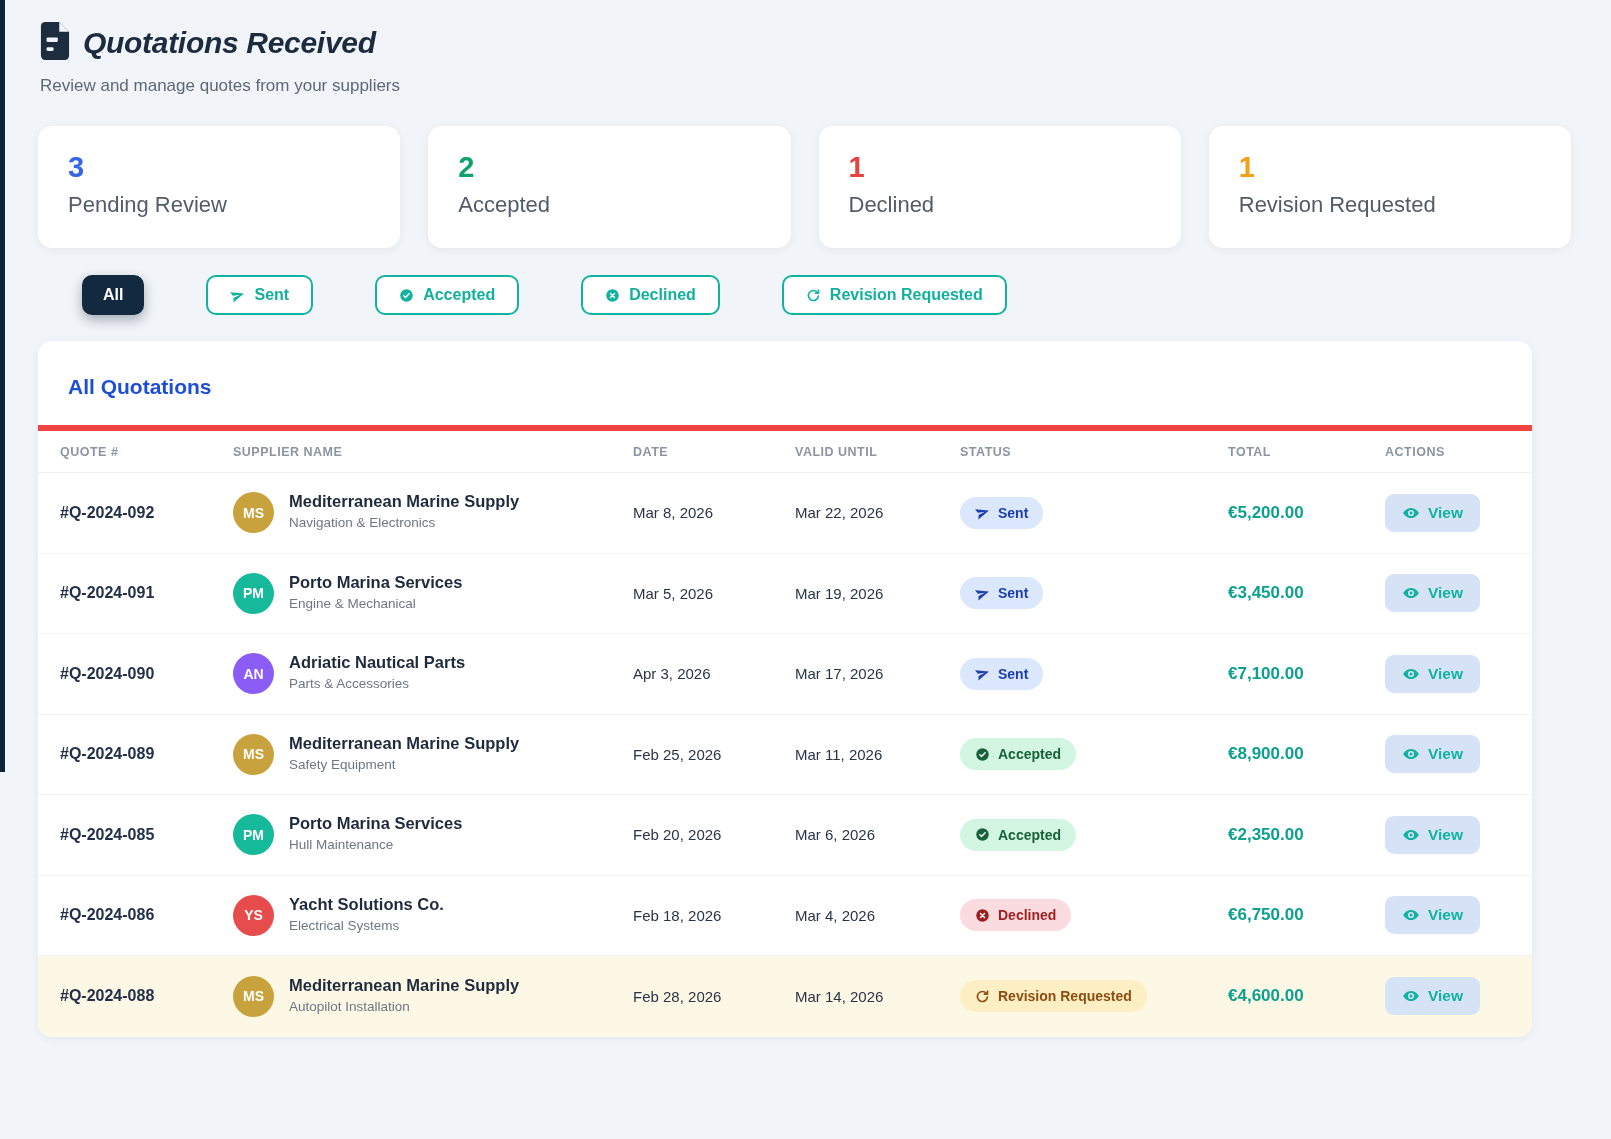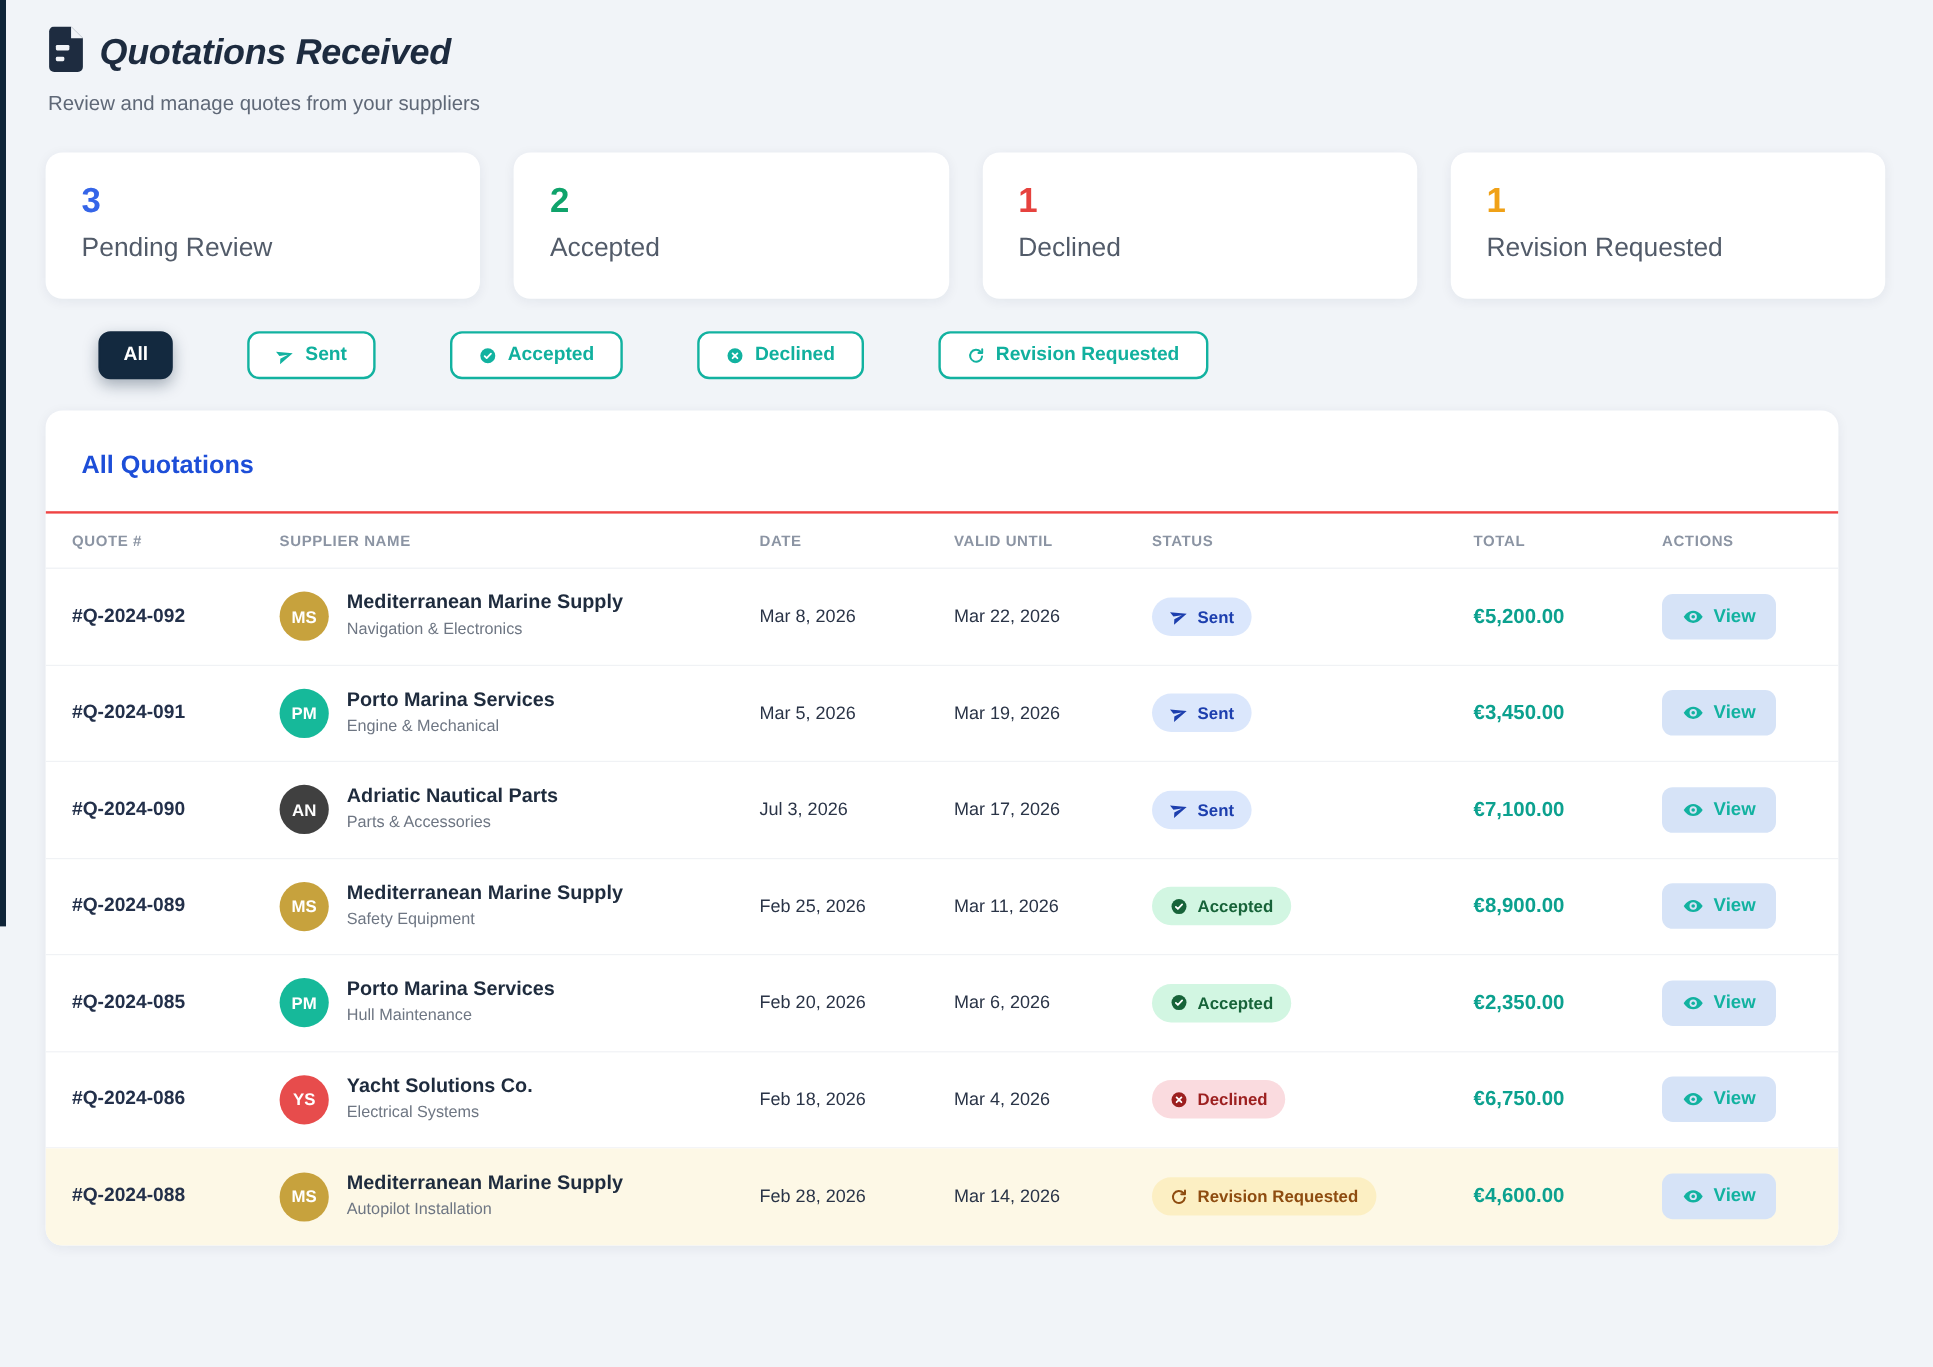--- a/index.html
+++ b/index.html
@@ -37,21 +37,21 @@
   .filter-btn.outline { background:#fff; border:2px solid #12b2a0; color:#11b09e; }
   .filter-btn svg { width:17px; height:17px; }
 
   
   .table-card { background:#fff; border-radius:14px; margin-top:26px;
     box-shadow:0 2px 10px rgba(20,40,70,.06); overflow:hidden; width:1494px; }
   .table-title { font-size:21px; font-weight:800; color:#1d4ed8; padding:34px 30px 26px; margin:0; }
   .t-head, .t-row { display:grid;
     grid-template-columns:173px 400px 162px 165px 268px 157px 1fr;
     align-items:center; padding:0 30px 0 22px; }
-  .t-head { height:48px; border-top:2px solid #ef4444; border-bottom:1px solid #eef1f4;
+  .t-head { height:48px; border-top:6px solid #ef4444; border-bottom:1px solid #eef1f4;
     color:#8b94a3; font-size:12.5px; font-weight:700; letter-spacing:.5px; }
   .t-row { height:80.5px; border-bottom:1px solid #f0f2f5; }
   .t-row:last-child { border-bottom:none; }
   .t-row.highlighted { background:#fdf8e6; }
 
   .quote { font-weight:800; font-size:16px; color:#23304a; }
   .supplier { display:flex; align-items:flex-start; gap:15px; }
   .avatar { width:41px; height:41px; border-radius:50%; color:#fff; font-weight:800;
     font-size:14px; display:flex; align-items:center; justify-content:center; flex:none; }
   .s-name { font-weight:700; font-size:16.5px; color:#1e2b3d; }
@@ -239,27 +239,27 @@
                 </svg>
               </span>
         <span>View</span>
       </button>
     </div>
   </div>
 
   <div class="t-row">
     <div class="quote">#Q-2024-090</div>
     <div class="supplier">
-      <div class="avatar" style="background: #404040;">AN</div>
+      <div class="avatar" style="background: #8b5cf6;">AN</div>
       <div>
         <div class="s-name">Adriatic Nautical Parts</div>
         <div class="s-cat">Parts &amp; Accessories</div>
       </div>
     </div>
-    <div class="date-cell">Jul 3, 2026</div>
+    <div class="date-cell">Apr 3, 2026</div>
     <div class="date-cell">Mar 17, 2026</div>
     <div>
       <span class="badge" style="background: rgb(219, 231, 252); color: rgb(29, 63, 174);">
         <span class="b-icon">
                 <svg viewBox="0 0 24 24" fill="#1d3fae">
                   <path d="M2.2 20.8 22.8 12 2.2 3.2l2.6 6.9L16 12 4.8 13.9z" transform="rotate(-18 12 12)"></path>
                 </svg>
               </span>
         <span>Sent</span>
       </span>

